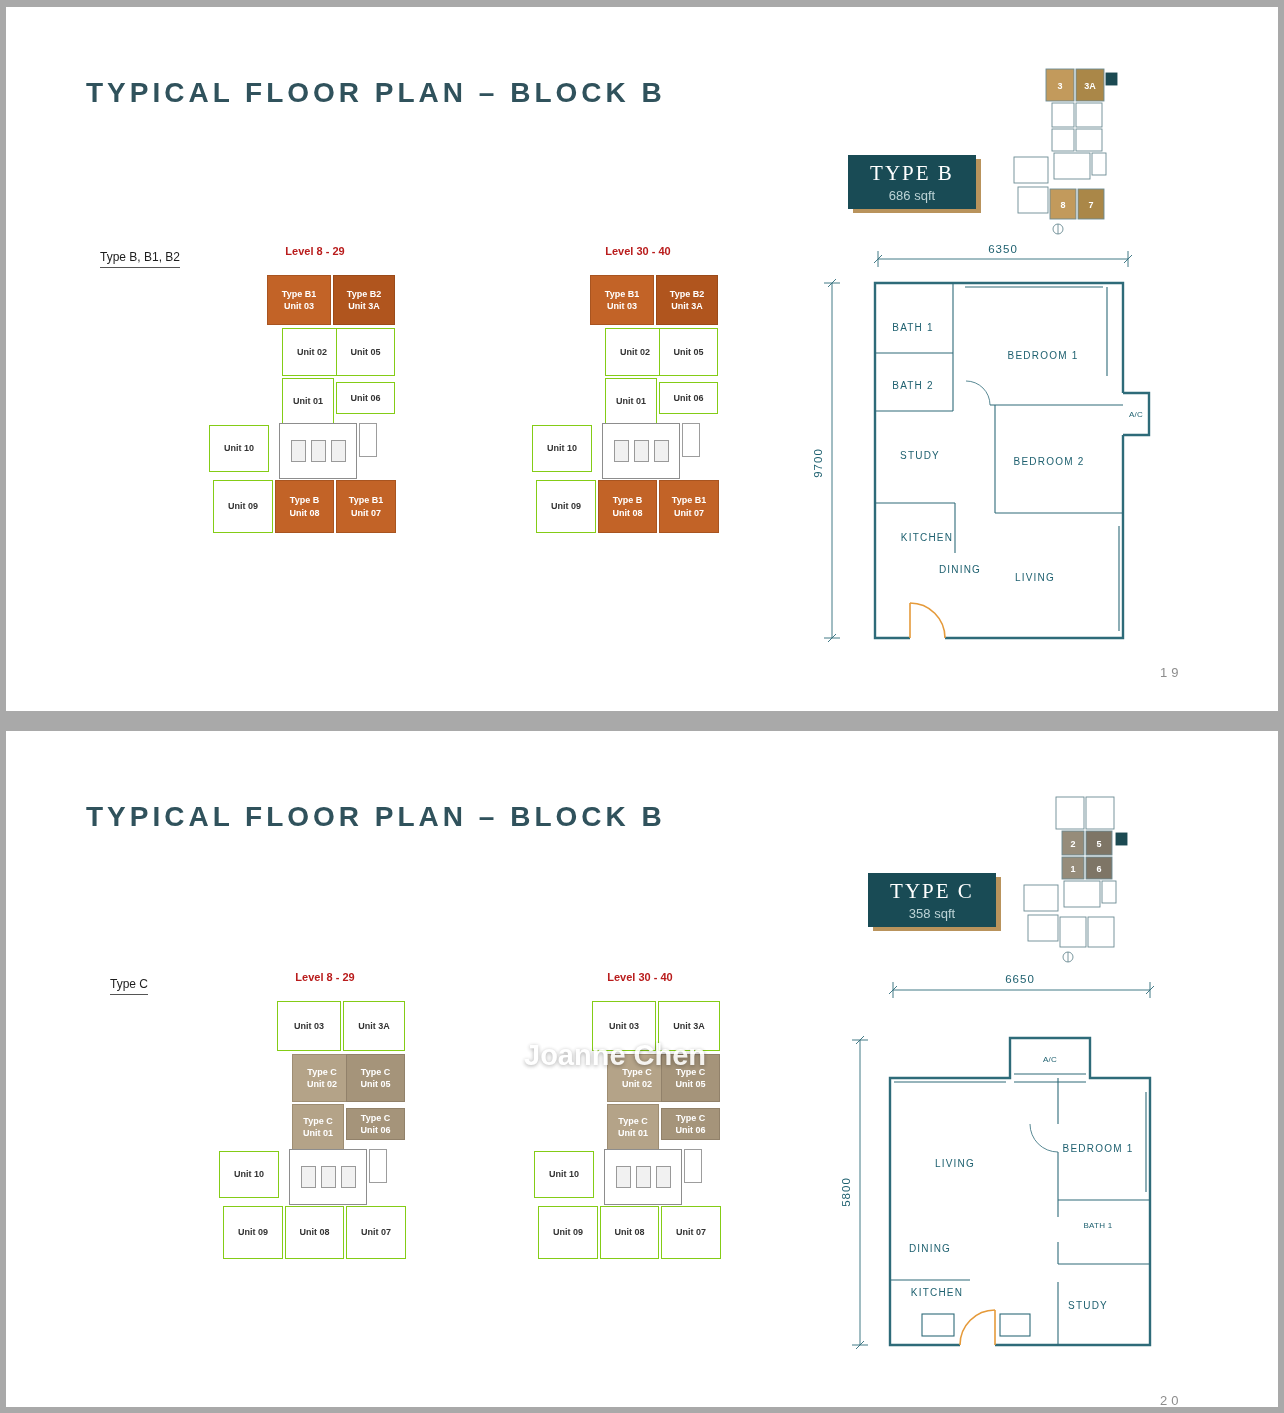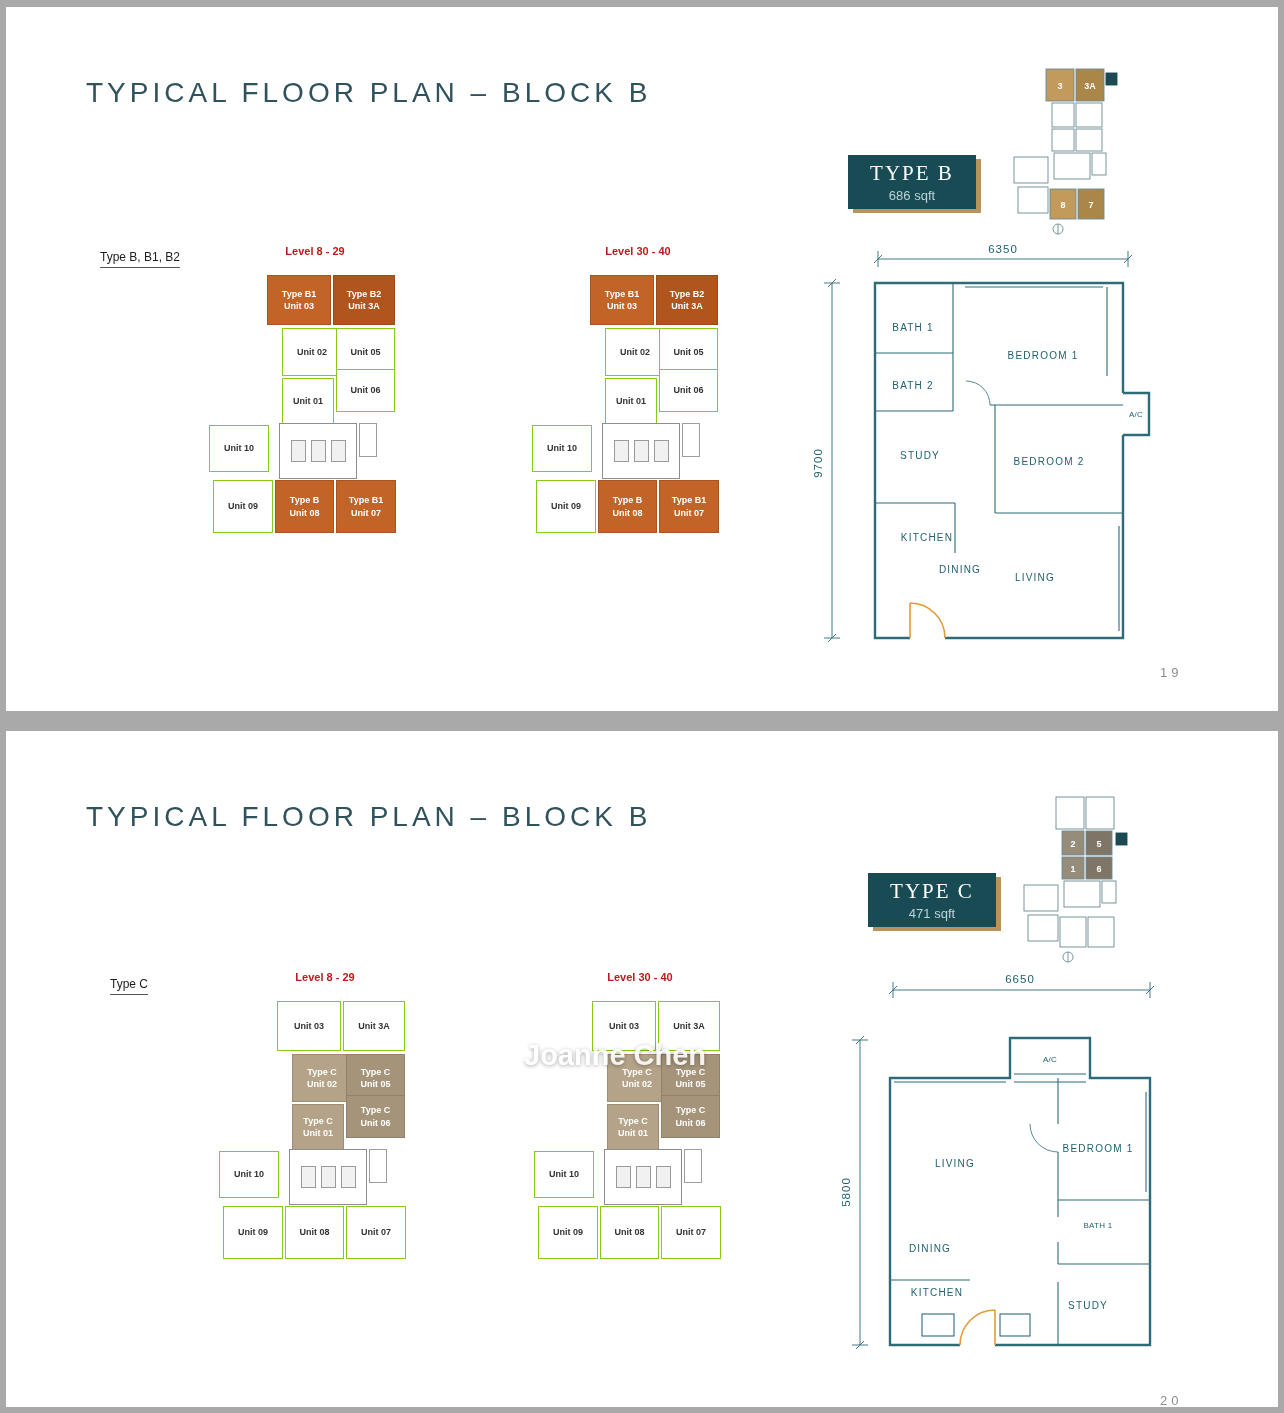--- a/index.html
+++ b/index.html
@@ -2,42 +2,42 @@
 <html><head>
 <meta charset="utf-8">
 <style>
   *{margin:0;padding:0;box-sizing:border-box}
   html,body{background:#a9a9a9}
   .canvas{position:relative;width:1284px;height:1413px;background:#a9a9a9;font-family:"Liberation Sans",sans-serif;overflow:hidden}
   .page{position:absolute;left:6px;width:1272px;background:#ffffff}
   .page1{top:7px;height:704px}
   .page2{top:731px;height:676px}
 
-  .title{position:absolute;left:80px;top:70px;font-size:28px;font-weight:400;letter-spacing:4px;color:#30525c;white-space:nowrap}
+  .title{position:absolute;left:80px;top:70px;font-size:28px;font-weight:700;letter-spacing:4px;color:#30525c;white-space:nowrap}
 
   .badge{position:absolute;width:128px;height:54px;background:#194b55;color:#fff;text-align:center;padding-top:6px;box-shadow:5px 4px 0 #b9935c}
   .badge-type{font-family:"Liberation Serif",serif;font-size:21px;letter-spacing:2px}
   .badge-area{font-size:13px;color:#bcd3d6;margin-top:2px}
 
   .side-label{position:absolute;font-size:12px;color:#1d1d1d;border-bottom:1px solid #555;padding-bottom:3px}
 
   .kp-wrap{position:absolute;width:220px}
   .kp-title{text-align:center;font-size:11px;font-weight:700;color:#b91c1c;margin-bottom:16px}
   .kp{position:relative;width:220px;height:268px}
   .unit{position:absolute;border:1px solid #84cc16;background:#fff;display:flex;flex-direction:column;align-items:center;justify-content:center;font-size:9px;font-weight:700;color:#333;line-height:1.35;text-align:center}
   .hl-b{background:#c26327;border-color:#a85420;color:#fff}
   .hl-b2{background:#b0551e;border-color:#9a4a19;color:#fff}
   .hl-c{background:#b4a388;border-color:#9e8d72;color:#fff}
   .hl-c2{background:#a5947a;border-color:#91816a;color:#fff}
   .pu03{left:62px;top:2px;width:64px;height:50px}
   .pu3a{left:128px;top:2px;width:62px;height:50px}
   .pu02{left:77px;top:55px;width:60px;height:48px}
   .pu05{left:131px;top:55px;width:59px;height:48px}
   .pu01{left:77px;top:105px;width:52px;height:46px}
-  .pu06{left:131px;top:96px;width:59px;height:43px}
+  .pu06{left:131px;top:109px;width:59px;height:32px}
   .pu10{left:4px;top:152px;width:60px;height:47px}
   .pu09{left:8px;top:207px;width:60px;height:53px}
   .pu08{left:70px;top:207px;width:59px;height:53px}
   .pu07{left:131px;top:207px;width:60px;height:53px}
   .core{position:absolute;left:74px;top:150px;width:78px;height:56px;border:1px solid #8d8d8d;display:flex;gap:5px;align-items:center;justify-content:center}
   .lift{width:15px;height:22px;border:1px solid #9a9a9a;background:#f1f1f1}
   .aux{position:absolute;left:154px;top:150px;width:18px;height:34px;border:1px solid #9d9d9d}
 
   .plan{position:absolute}
   .wall{fill:none;stroke:#2e6b79;stroke-width:2.4}
@@ -262,21 +262,21 @@
       <text x="57" y="74" text-anchor="middle">2</text>
       <text x="83" y="74" text-anchor="middle">5</text>
       <text x="57" y="99" text-anchor="middle">1</text>
       <text x="83" y="99" text-anchor="middle">6</text>
       <circle cx="52" cy="184" r="5"></circle>
       <line x1="52" y1="179" x2="52" y2="189" stroke="#6b8b93" stroke-width="0.9"></line>
     </svg>
 
     <div class="badge" style="left:862px;top:142px">
       <div class="badge-type">TYPE C</div>
-      <div class="badge-area">471 sqft</div>
+      <div class="badge-area">358 sqft</div>
     </div>
 
     <div class="side-label" style="left:104px;top:246px">Type C</div>
 
     <div class="kp-wrap" style="left:209px;top:240px">
       <div class="kp-title">Level 8 - 29</div>
       <div class="kp">
         <div class="unit pu03">
             <span>Unit 03</span>
           </div>

